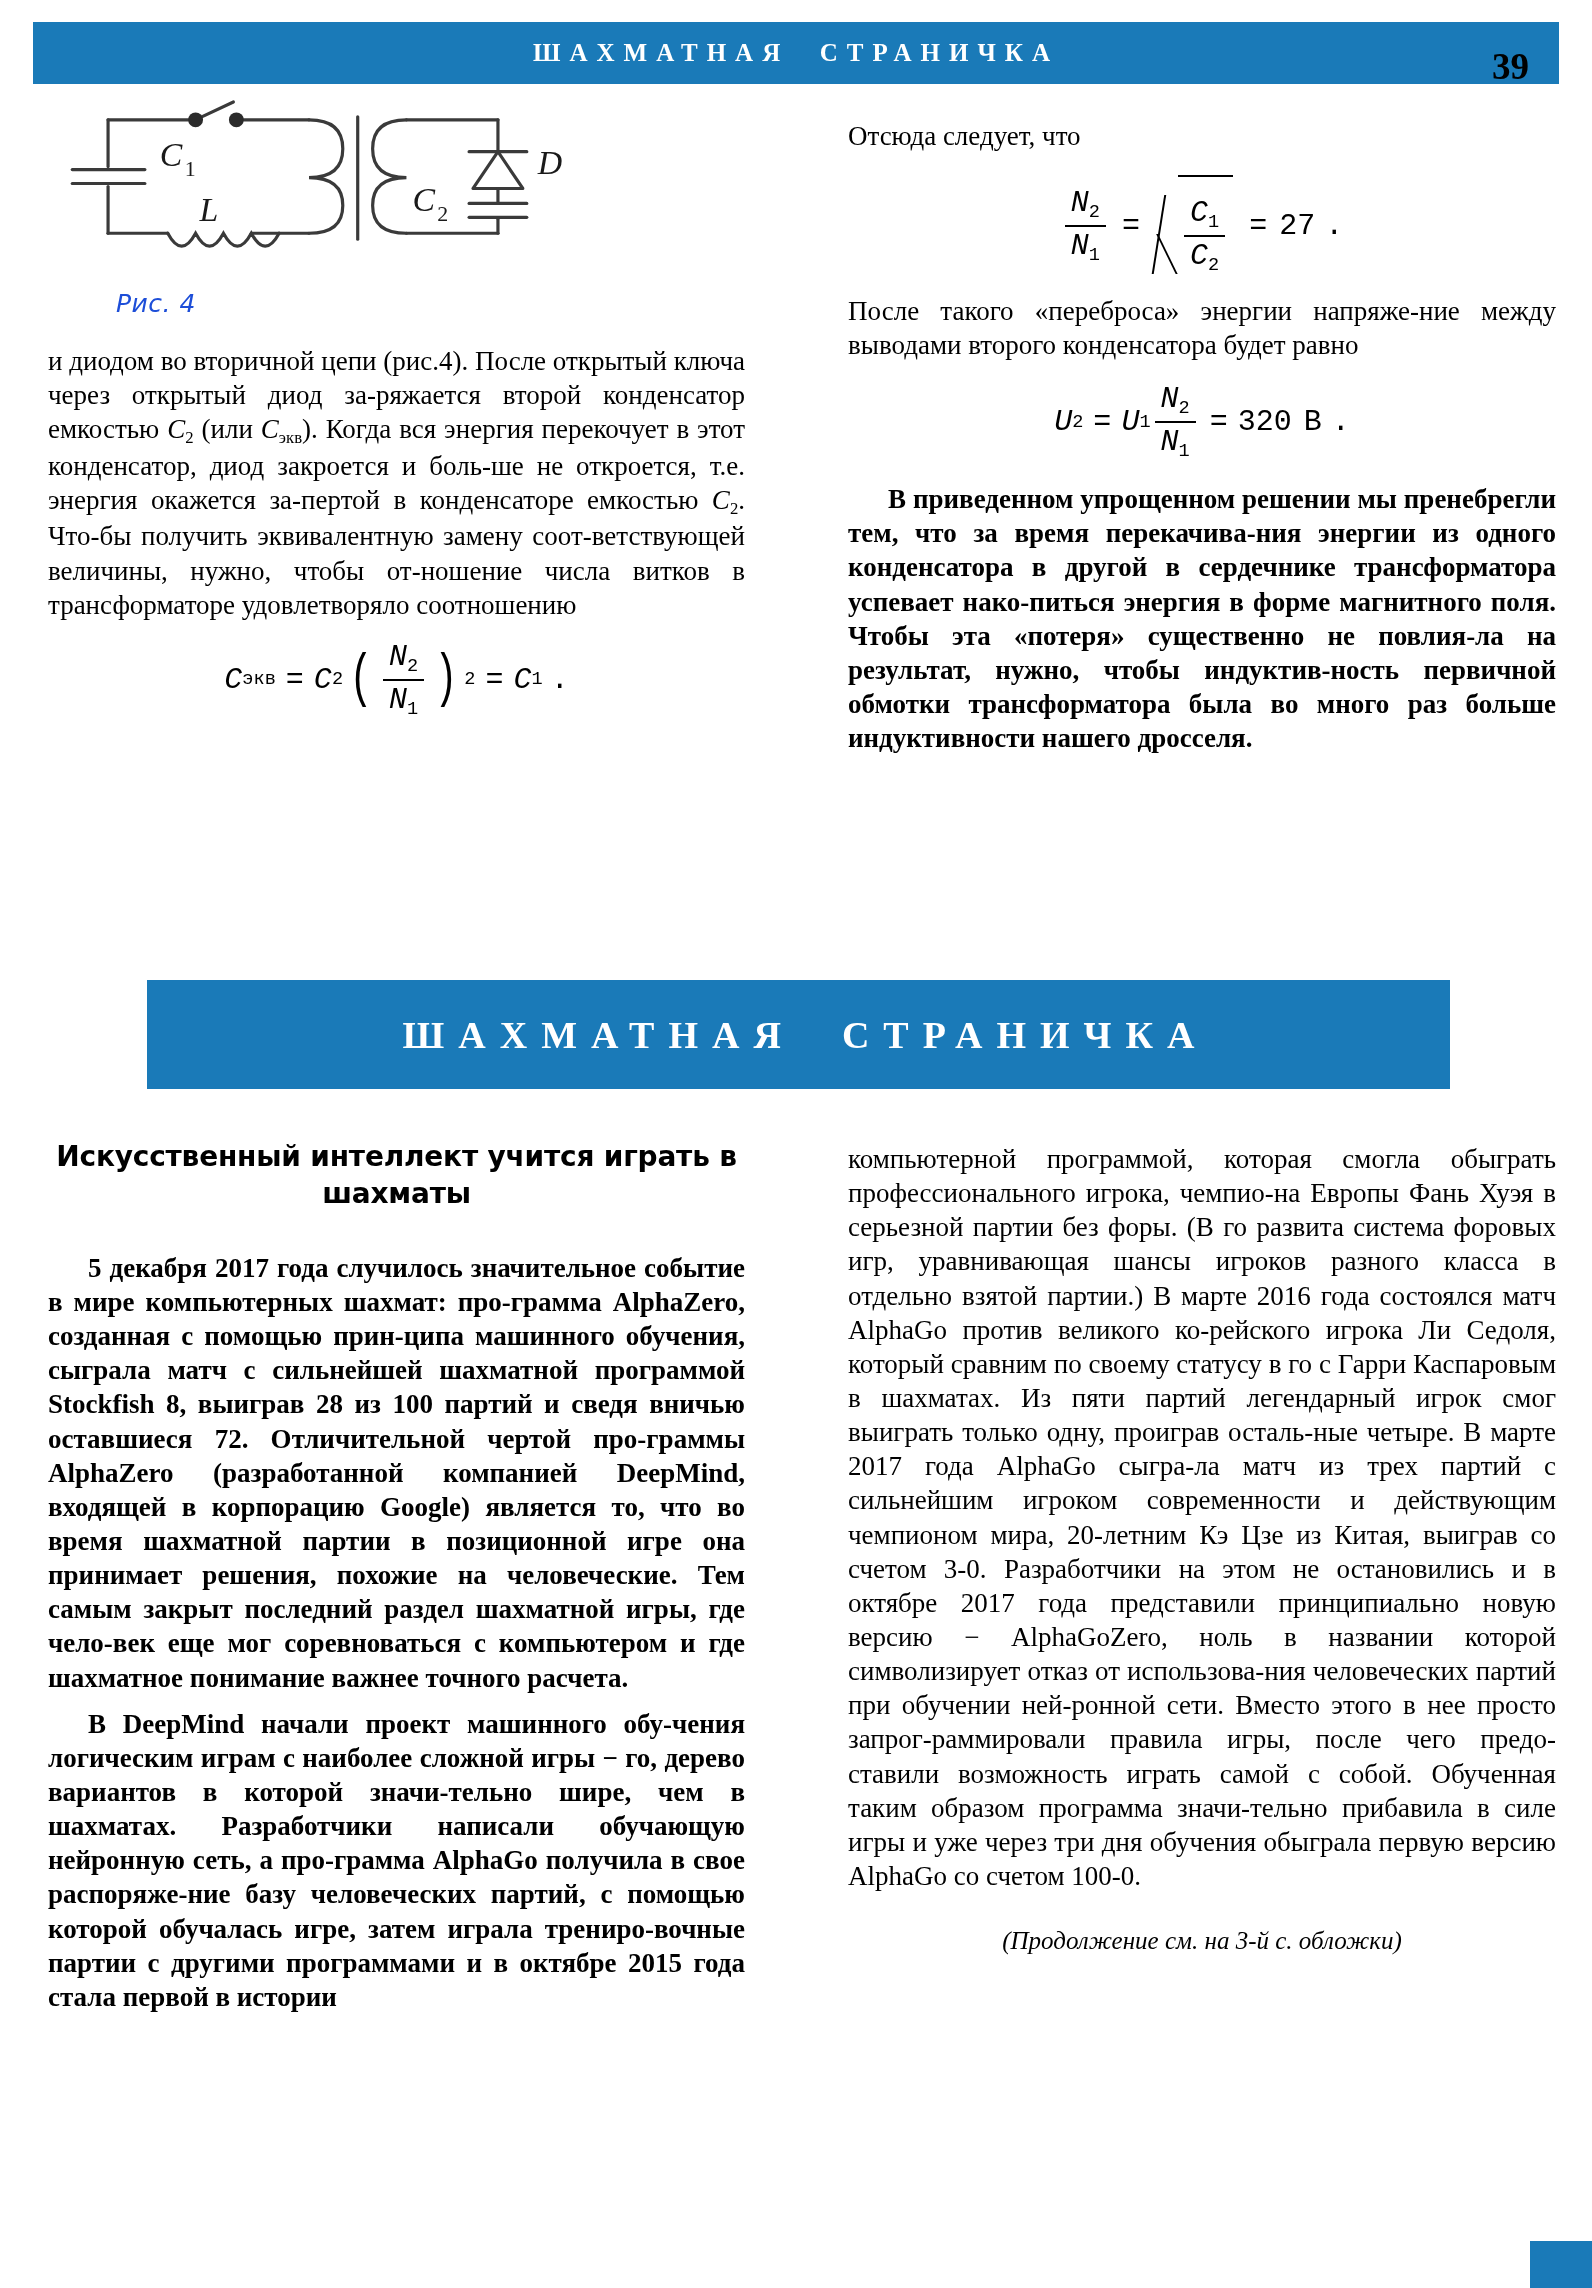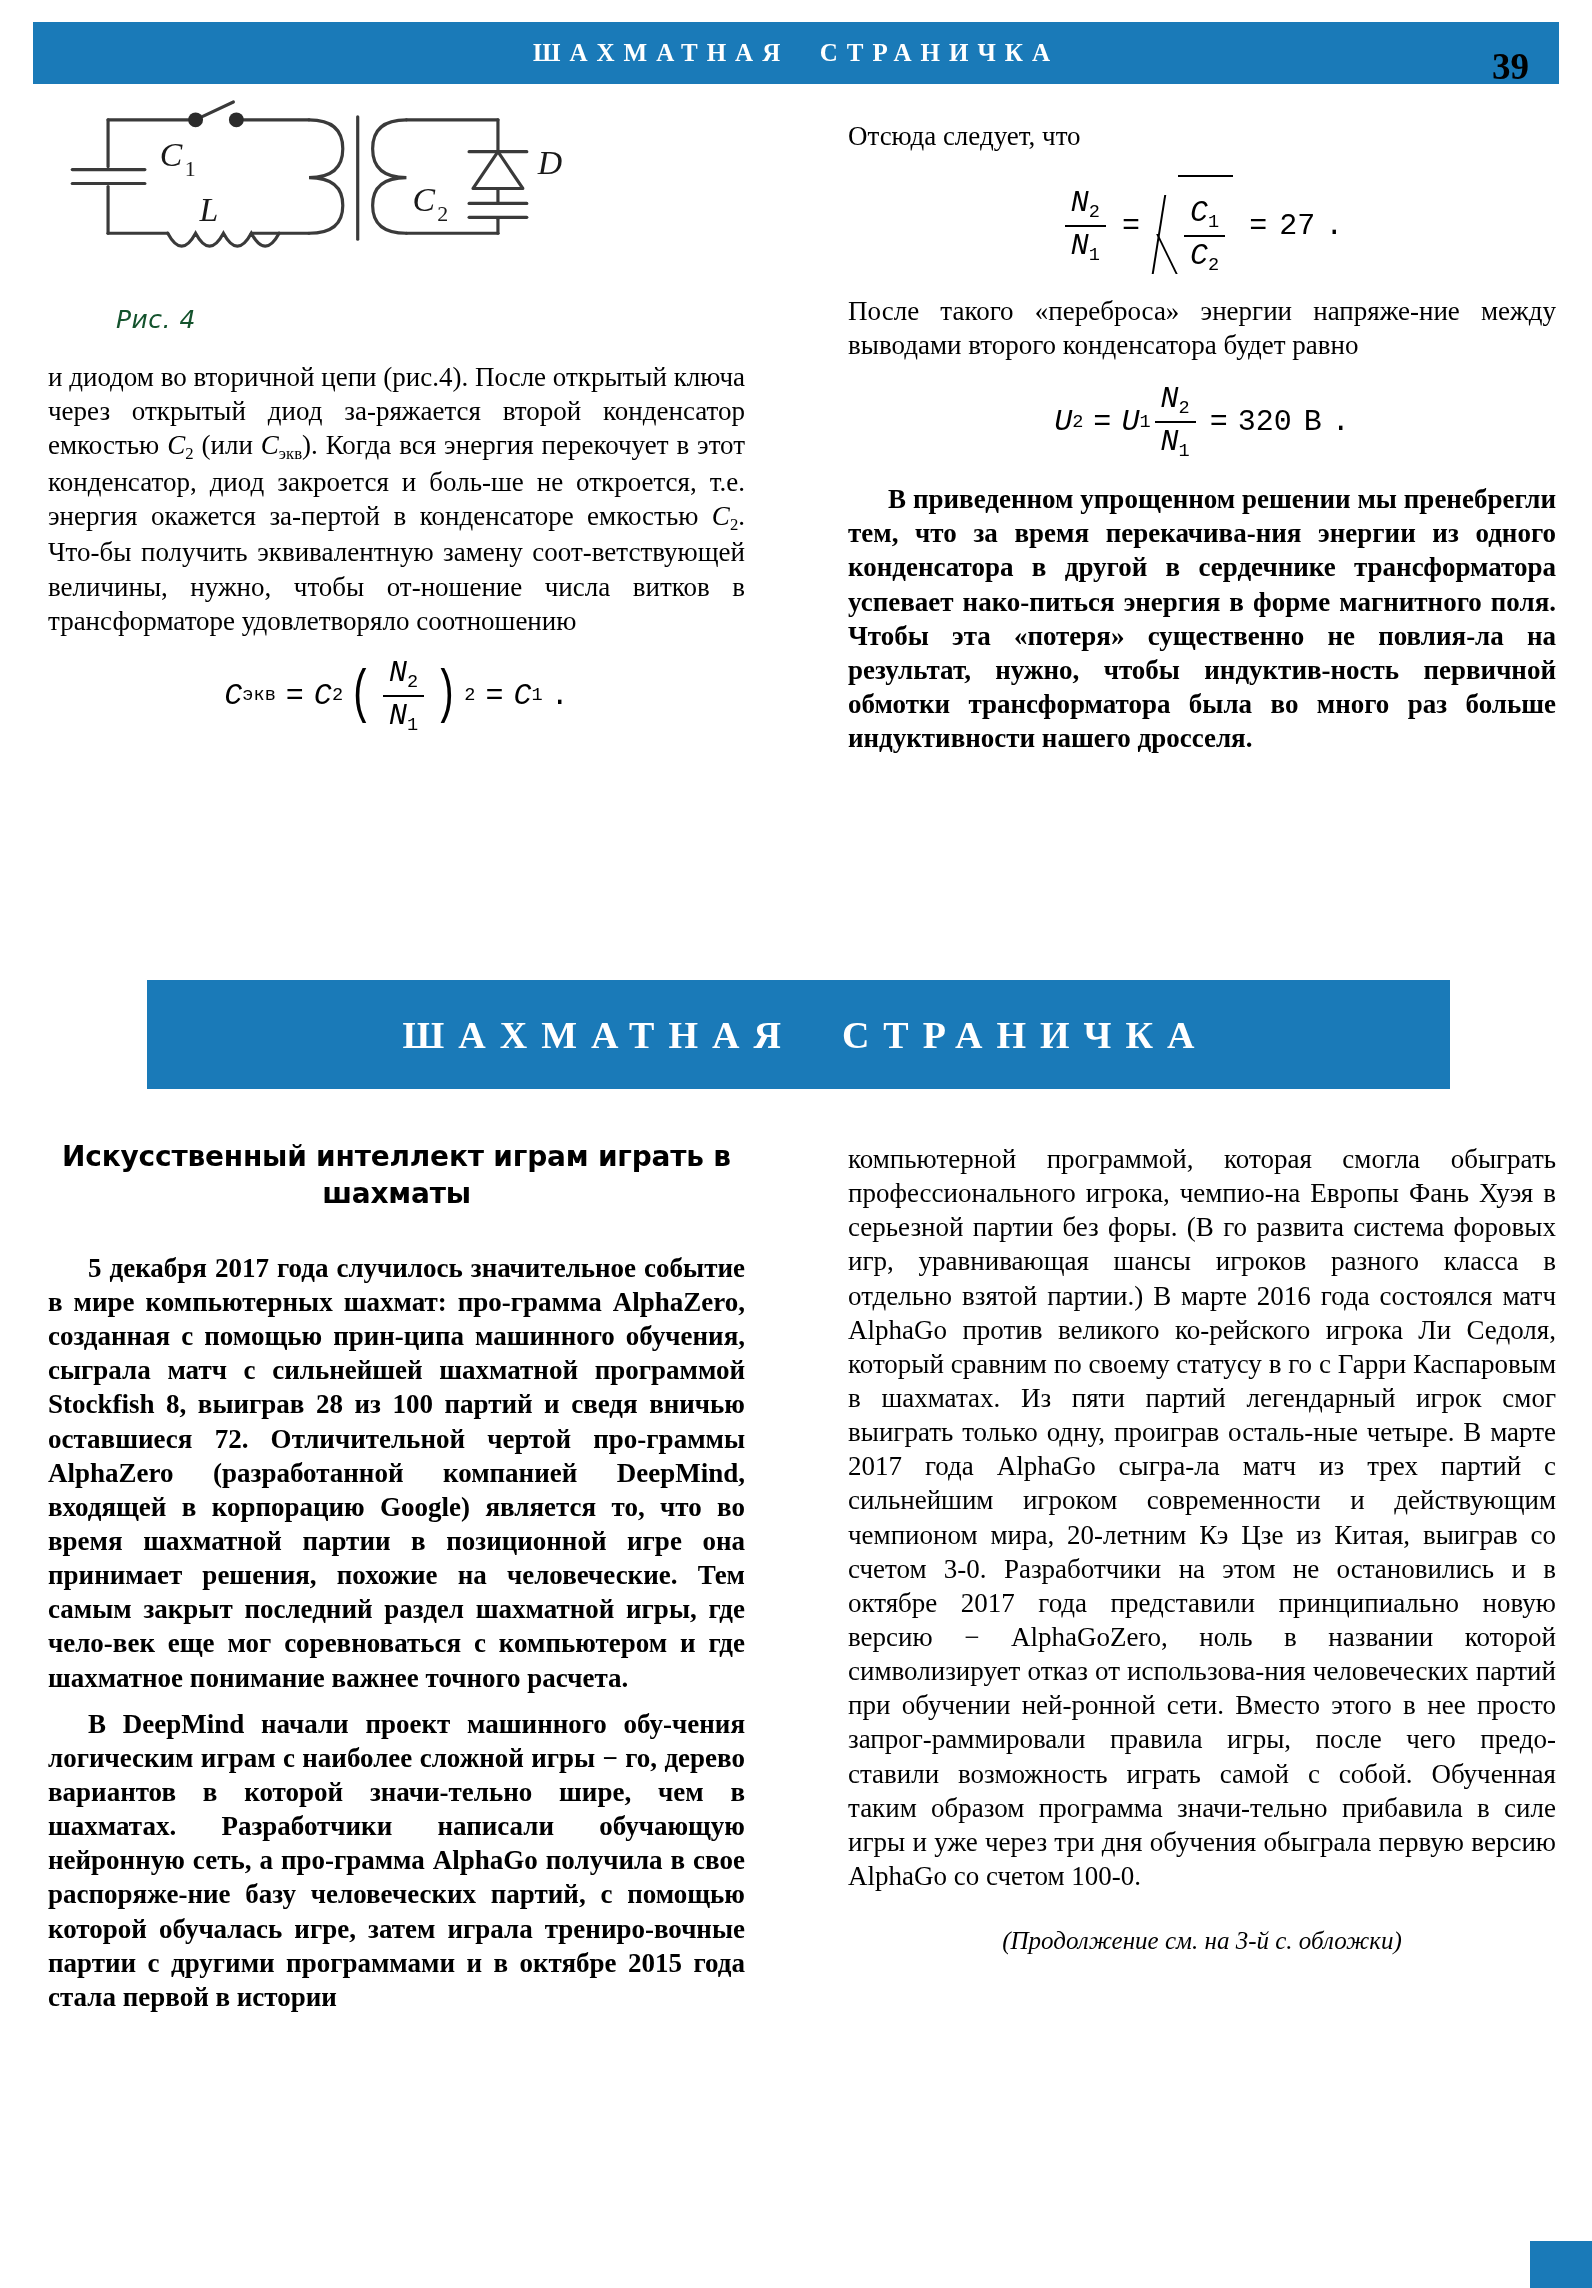--- a/index.html
+++ b/index.html
@@ -65,23 +65,23 @@
   
   .figure-wrap {
     position: relative;
     width: 697px;
     height: 189px;
   }
   .figure-caption {
     font-family: "DejaVu Sans", sans-serif;
     font-style: italic;
     font-size: 25px;
-    color: #14532d;
+    color: #1d4ed8;
     margin-left: 68px;
-    margin-top: 24px;
+    margin-top: 8px;
     letter-spacing: 0.5px;
   }
 
   
   p.body {
     font-family: "Liberation Serif", serif;
     font-size: 27px;
     line-height: 1.265;
     text-align: justify;
     text-justify: inter-word;
@@ -367,21 +367,21 @@
 
   <p class="body indent">В приведенном упрощенном решении мы пренебрегли тем, что за время перекачива-ния энергии из одного конденсатора в другой в сердечнике трансформатора успевает нако-питься энергия в форме магнитного поля. Чтобы эта «потеря» существенно не повлия-ла на результат, нужно, чтобы индуктив-ность первичной обмотки трансформатора была во много раз больше индуктивности нашего дросселя.</p>
 
 </div>
 
 <div class="section-banner">
   <span class="section-banner-title">ШАХМАТНАЯ  СТРАНИЧКА</span>
 </div>
 
 <div class="article-left">
-  <h2 class="article-title">Искусственный интеллект играм играть в шахматы</h2>
+  <h2 class="article-title">Искусственный интеллект учится играть в шахматы</h2>
   <p class="body indent">5 декабря 2017 года случилось значительное событие в мире компьютерных шахмат: про-грамма AlphaZero, созданная с помощью прин-ципа машинного обучения, сыграла матч с сильнейшей шахматной программой Stockfish 8, выиграв 28 из 100 партий и сведя вничью оставшиеся 72. Отличительной чертой про-граммы AlphaZero (разработанной компанией DeepMind, входящей в корпорацию Google) является то, что во время шахматной партии в позиционной игре она принимает решения, похожие на человеческие. Тем самым закрыт последний раздел шахматной игры, где чело-век еще мог соревноваться с компьютером и где шахматное понимание важнее точного расчета.</p>
   <p class="body indent">В DeepMind начали проект машинного обу-чения логическим играм с наиболее сложной игры − го, дерево вариантов в которой значи-тельно шире, чем в шахматах. Разработчики написали обучающую нейронную сеть, а про-грамма AlphaGo получила в свое распоряже-ние базу человеческих партий, с помощью которой обучалась игре, затем играла трениро-вочные партии с другими программами и в октябре 2015 года стала первой в истории</p>
 </div>
 
 <div class="article-right">
   <p class="body">компьютерной программой, которая смогла обыграть профессионального игрока, чемпио-на Европы Фань Хуэя в серьезной партии без форы. (В го развита система форовых игр, уравнивающая шансы игроков разного класса в отдельно взятой партии.) В марте 2016 года состоялся матч AlphaGo против великого ко-рейского игрока Ли Седоля, который сравним по своему статусу в го с Гарри Каспаровым в шахматах. Из пяти партий легендарный игрок смог выиграть только одну, проиграв осталь-ные четыре. В марте 2017 года AlphaGo сыгра-ла матч из трех партий с сильнейшим игроком современности и действующим чемпионом мира, 20-летним Кэ Цзе из Китая, выиграв со счетом 3-0. Разработчики на этом не остановились и в октябре 2017 года представили принципиально новую версию − AlphaGoZero, ноль в названии которой символизирует отказ от использова-ния человеческих партий при обучении ней-ронной сети. Вместо этого в нее просто запрог-раммировали правила игры, после чего предо-ставили возможность играть самой с собой. Обученная таким образом программа значи-тельно прибавила в силе игры и уже через три дня обучения обыграла первую версию AlphaGo со счетом 100-0.</p>
   <div class="continuation">(Продолжение см. на 3-й с. обложки)</div>
 </div>
 
 <div class="corner-mark"></div>

